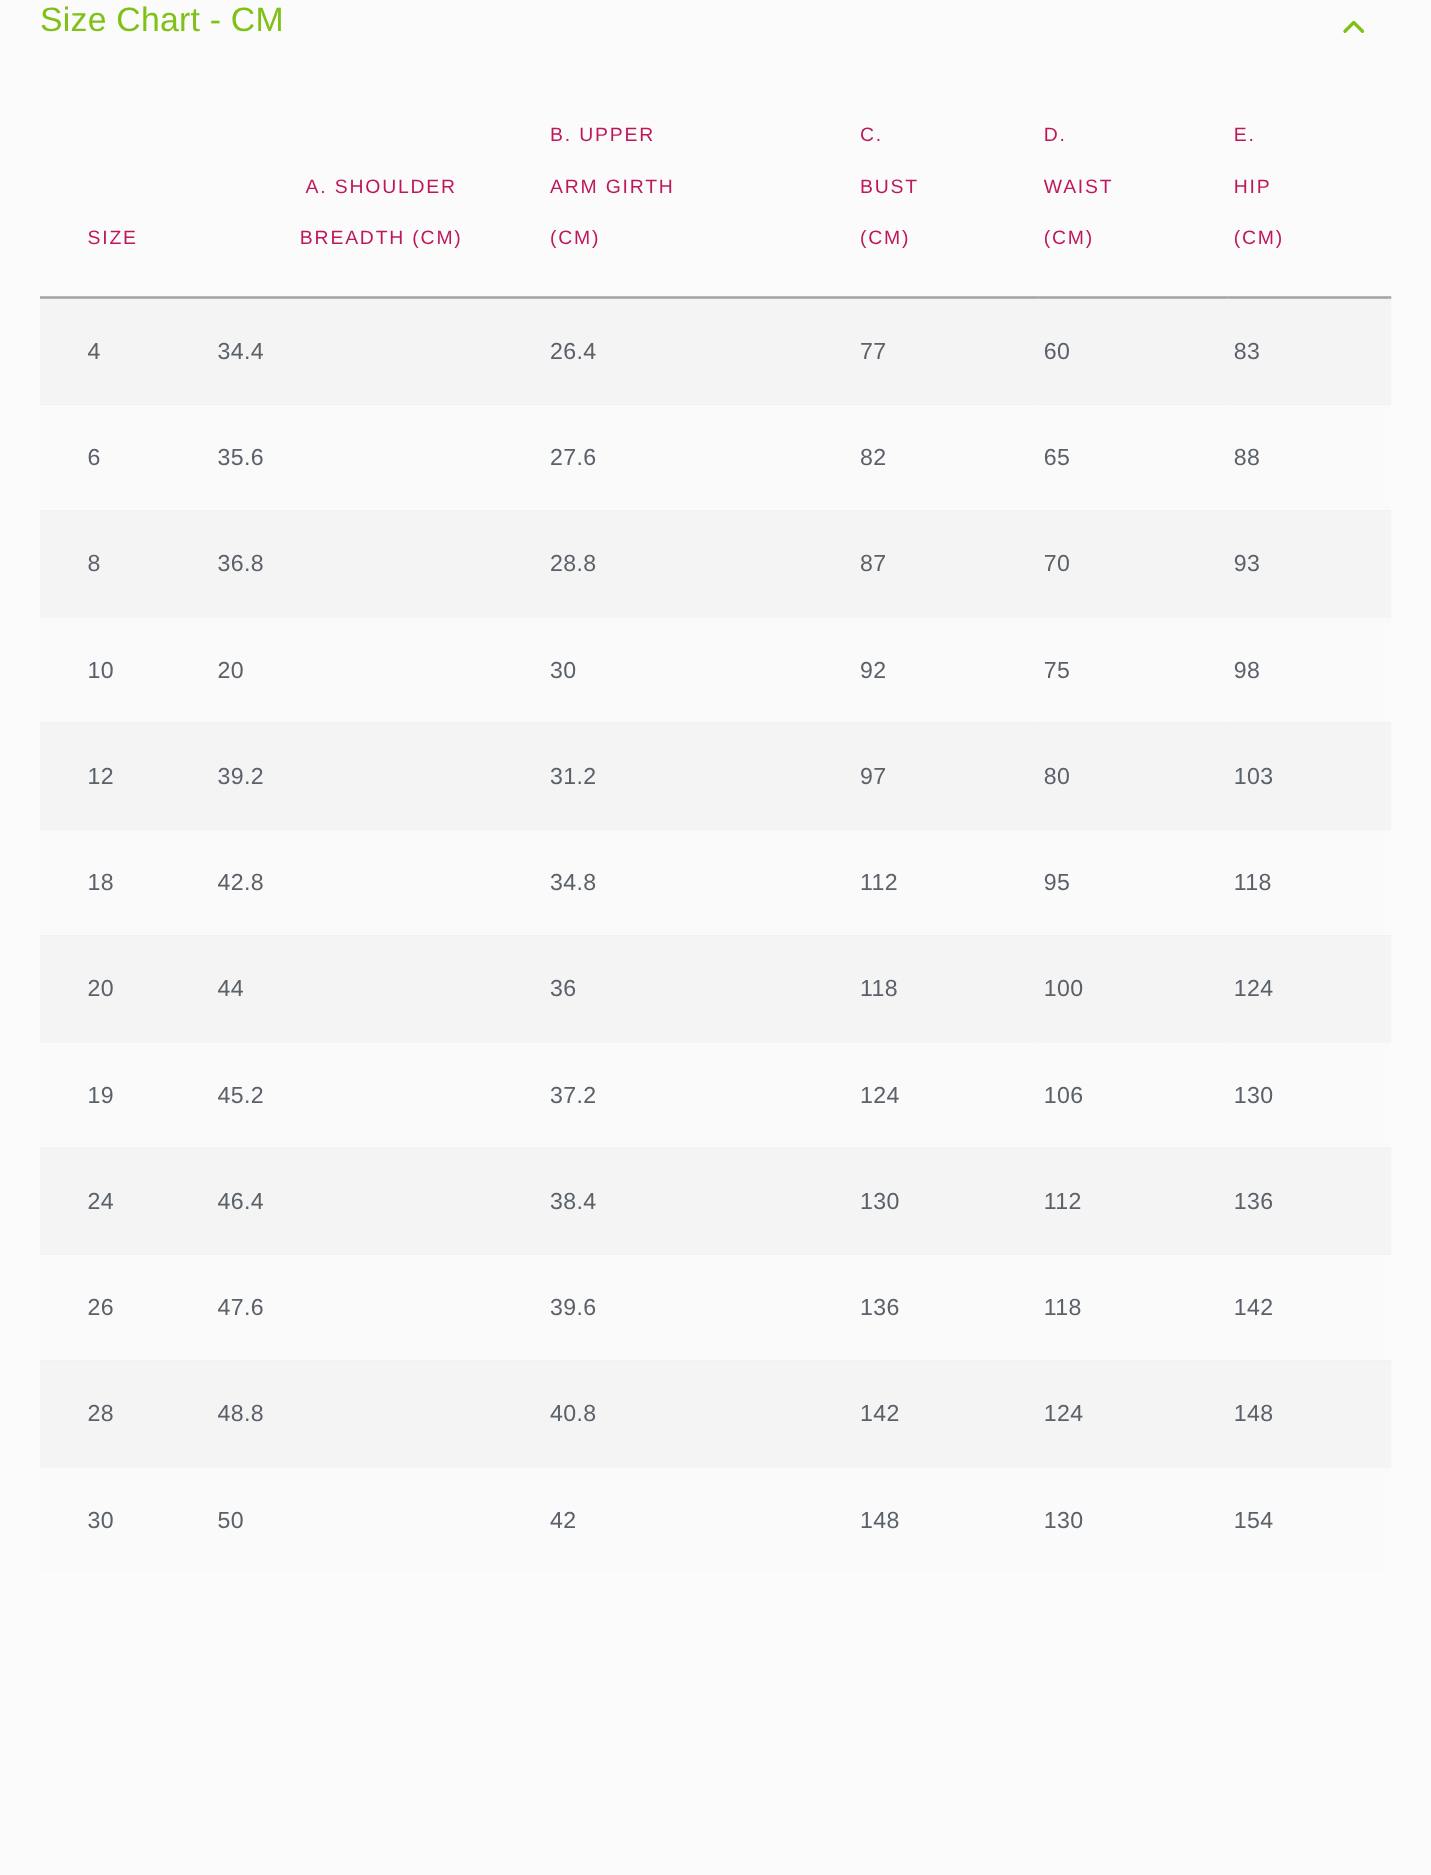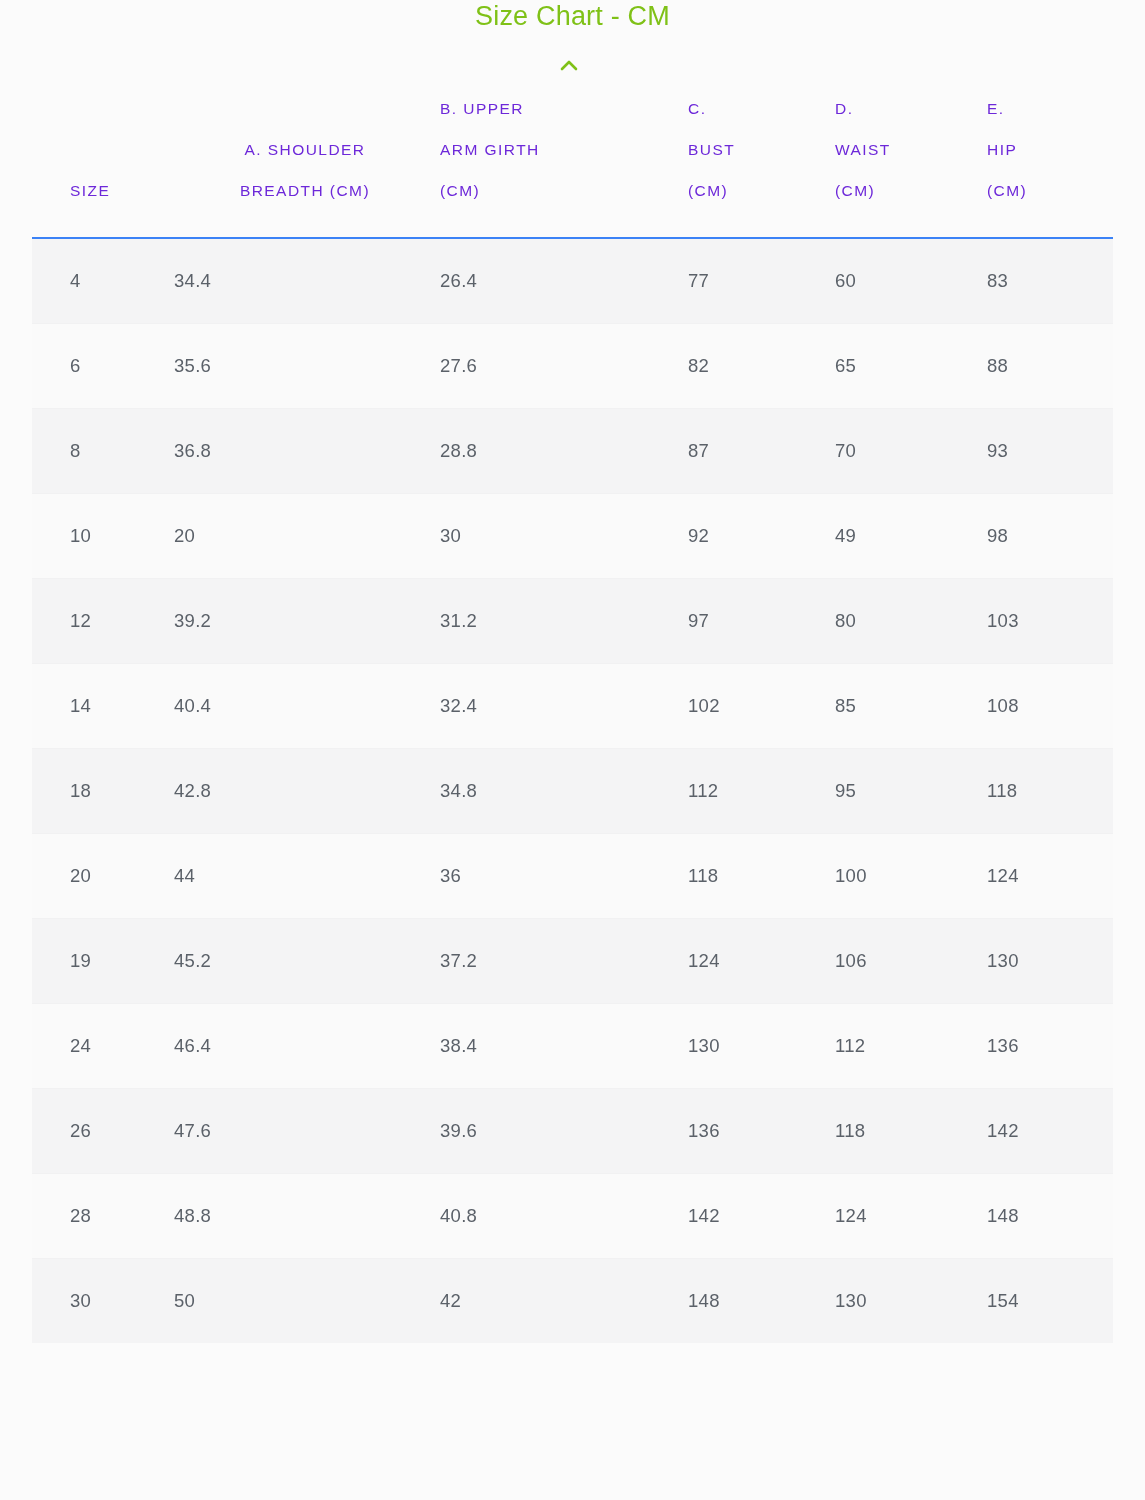--- a/index.html
+++ b/index.html
@@ -20,24 +20,22 @@
     width: 1145px;
     height: 1500px;
     background: #fbfbfb;
     position: relative;
   }
 
   
   .panel-header {
     height: 88px;
     display: flex;
-    align-items: center;
     justify-content: space-between;
     padding: 0 32px 0 32px;
-    flex-direction: column;
   }
   .panel-title {
     font-size: 27px;
     font-weight: 400;
     color: #7fc117;
     letter-spacing: 0.2px;
     line-height: 1.2;
     white-space: nowrap;
   }
   .collapse-btn {
@@ -62,27 +60,27 @@
     width: 1081px;
     border-collapse: collapse;
     table-layout: fixed;
   }
 
   thead th {
     text-align: left;
     vertical-align: bottom;
     font-size: 15.5px;
     font-weight: 400;
-    color: #6d28d9;
+    color: #be185d;
     letter-spacing: 1.45px;
     text-transform: uppercase;
     line-height: 41px;
     padding: 0 0 26px 0;
     background: #fbfbfb;
-    border-bottom: 2px solid #3b82f6;
+    border-bottom: 2px solid #a3a3a3;
   }
   thead th .hdr-inner { display: block; }
 
   
   col.c-size  { width: 136px; }
   col.c-shoul { width: 268px; }
   col.c-upper { width: 248px; }
   col.c-bust  { width: 147px; }
   col.c-waist { width: 152px; }
   col.c-hip   { width: 130px; }
@@ -195,40 +193,32 @@
             <td class="d-upper">28.8</td>
             <td class="d-bust">87</td>
             <td class="d-waist">70</td>
             <td class="d-hip">93</td>
           </tr>
           <tr>
             <td class="d-size">10</td>
             <td class="d-shoul">20</td>
             <td class="d-upper">30</td>
             <td class="d-bust">92</td>
-            <td class="d-waist">49</td>
+            <td class="d-waist">75</td>
             <td class="d-hip">98</td>
           </tr>
           <tr>
             <td class="d-size">12</td>
             <td class="d-shoul">39.2</td>
             <td class="d-upper">31.2</td>
             <td class="d-bust">97</td>
             <td class="d-waist">80</td>
             <td class="d-hip">103</td>
           </tr>
           <tr>
-            <td class="d-size">14</td>
-            <td class="d-shoul">40.4</td>
-            <td class="d-upper">32.4</td>
-            <td class="d-bust">102</td>
-            <td class="d-waist">85</td>
-            <td class="d-hip">108</td>
-          </tr>
-          <tr>
             <td class="d-size">18</td>
             <td class="d-shoul">42.8</td>
             <td class="d-upper">34.8</td>
             <td class="d-bust">112</td>
             <td class="d-waist">95</td>
             <td class="d-hip">118</td>
           </tr>
           <tr>
             <td class="d-size">20</td>
             <td class="d-shoul">44</td>

